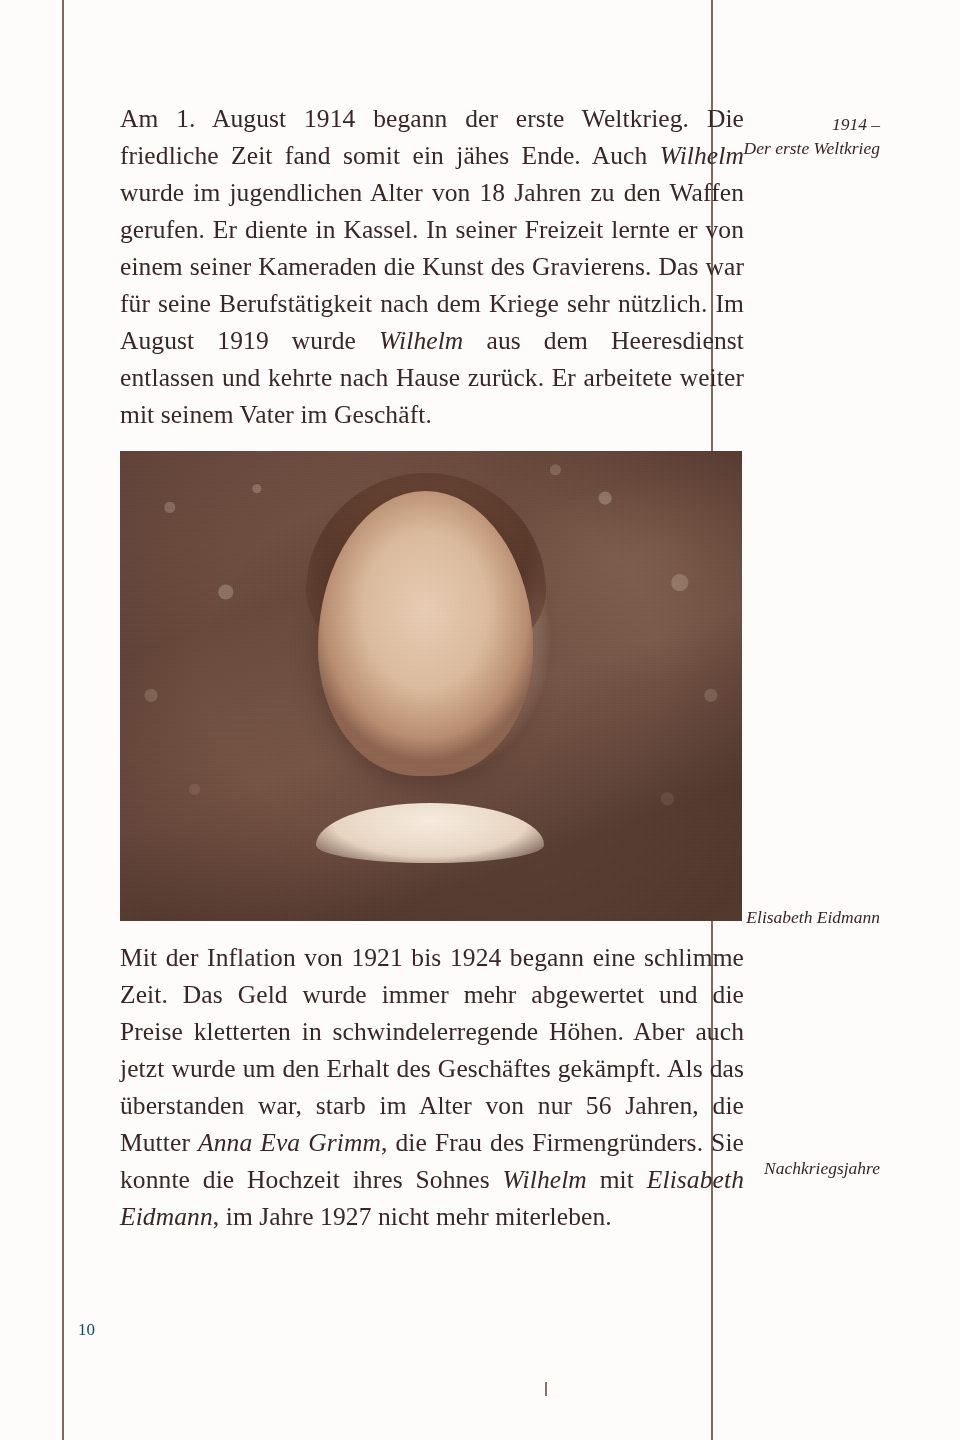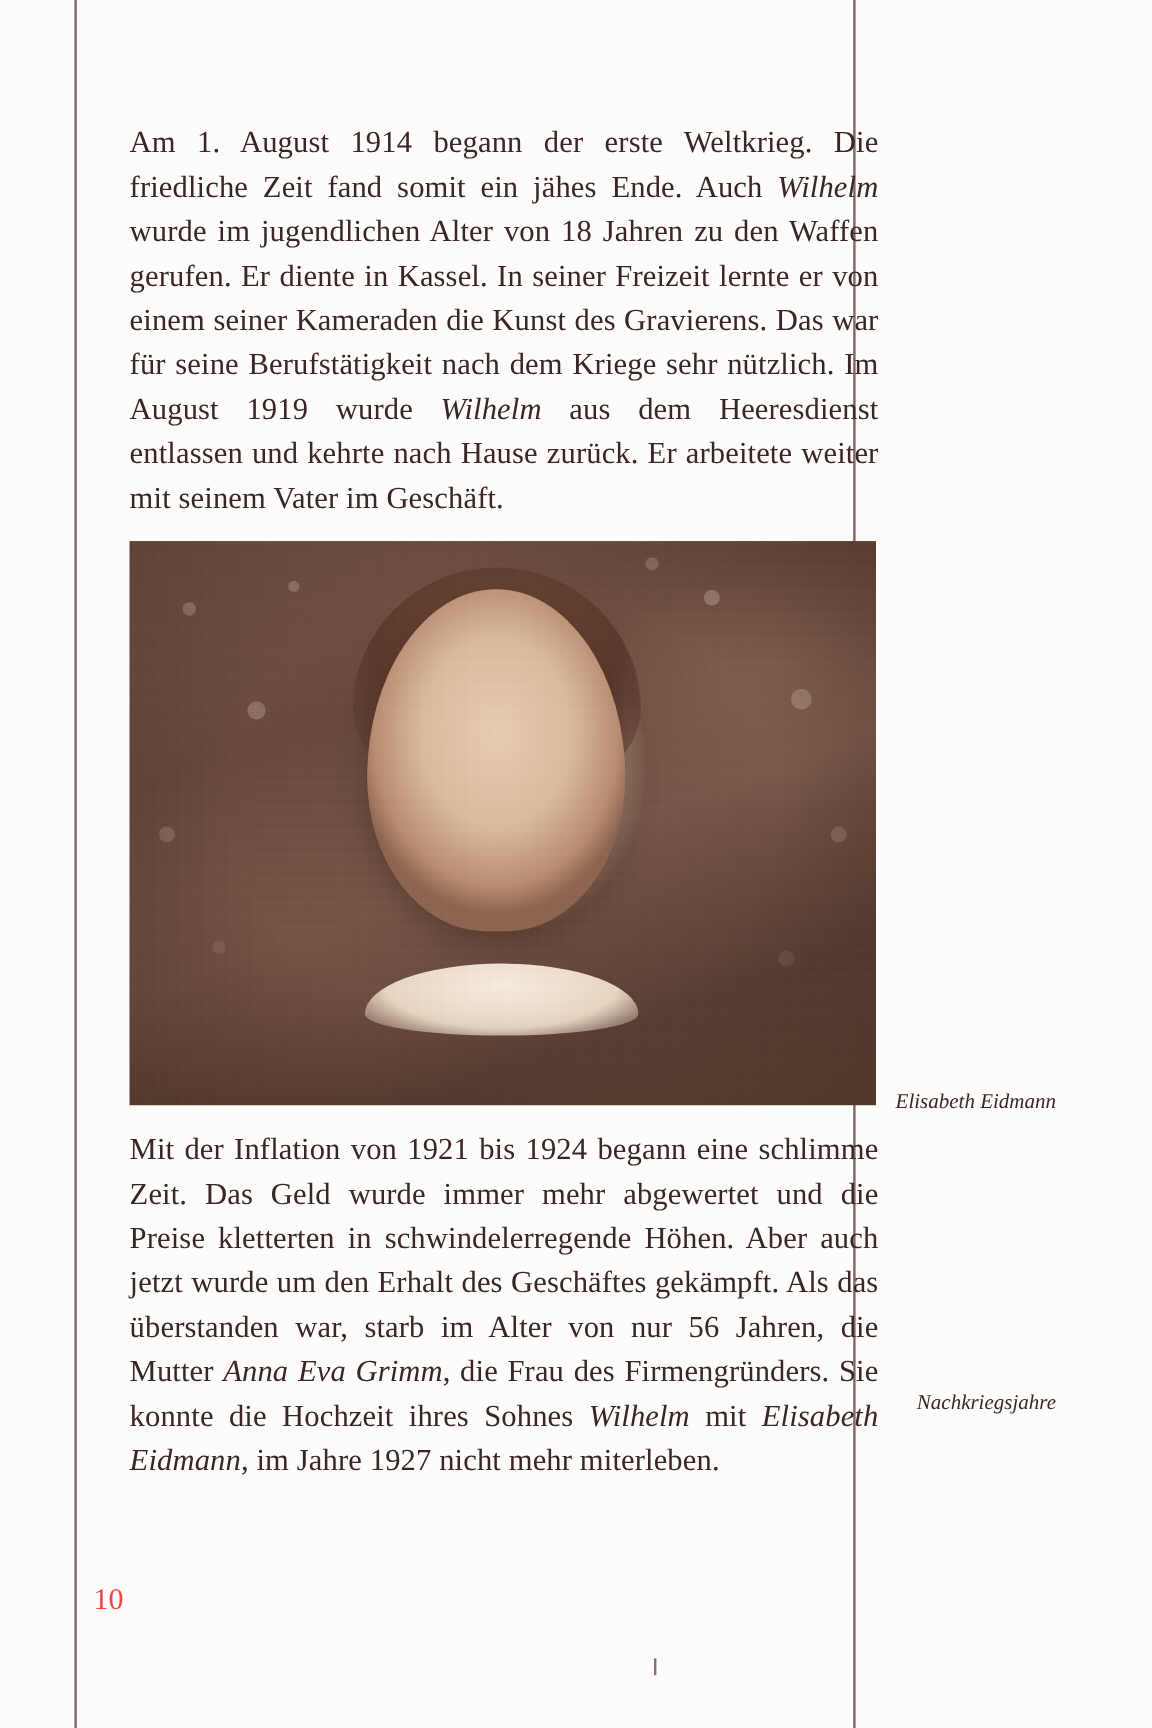--- a/index.html
+++ b/index.html
@@ -41,21 +41,21 @@
     top: 1382px;
     width: 2px;
     height: 14px;
     background: #6e4b44;
     opacity: .8;
   }
 
   
   .content {
     position: absolute;
-    left: 60px;
+    left: 72px;
     top: 100px;
     width: 624px;
     padding-left: 48px;
   }
   .para {
     font-size: 25.5px;
     line-height: 37px;
     text-align: justify;
     text-justify: inter-word;
     letter-spacing: .1px;
@@ -172,22 +172,22 @@
     width: 190px;
   }
   .note-1 { left: 690px; top: 112px; }
   .note-2 { left: 690px; top: 905px; }
   .note-3 { left: 690px; top: 1156px; }
 
   .page-number {
     position: absolute;
     left: 78px;
     top: 1320px;
-    font-size: 25px;
-    color: #ef4444;
+    font-size: 17px;
+    color: #0c4a6e;
     text-align: center;
   }
 </style>
 </head>
 <body>
 
 <div class="page">
 
   <div class="rule-left"></div>
   <div class="rule-right"></div>
@@ -204,20 +204,24 @@
       <div class="figure-body"></div>
       <div class="figure-collar"></div>
       <div class="photo-vignette"></div>
       <div class="photo-grain"></div>
     </div>
 
     <p class="para para-2"><span>Mit der Inflation von 1921 bis 1924 begann eine schlimme Zeit. Das Geld wurde immer mehr abgewertet und die Preise kletterten in schwindelerregende Höhen. Aber auch jetzt wurde um den Erhalt des Geschäftes gekämpft. Als das überstanden war, starb im Alter von nur 56 Jahren, die Mutter </span><em>Anna Eva Grimm</em><span>, die Frau des Firmengründers. Sie konnte die Hochzeit ihres Sohnes </span><em>Wilhelm</em><span> mit </span><em>Elisabeth Eidmann</em><span>, im Jahre 1927 nicht mehr miterleben.</span></p>
 
   </div>
 
+  <div class="margin-note note-1">
+    <div>1914 –</div>
+    <div>Der erste Weltkrieg</div>
+  </div>
 
   <div class="margin-note note-2">Elisabeth Eidmann</div>
 
   <div class="margin-note note-3">Nachkriegsjahre</div>
 
   <div class="page-number">10</div>
 
 </div>
 
 </body></html>

